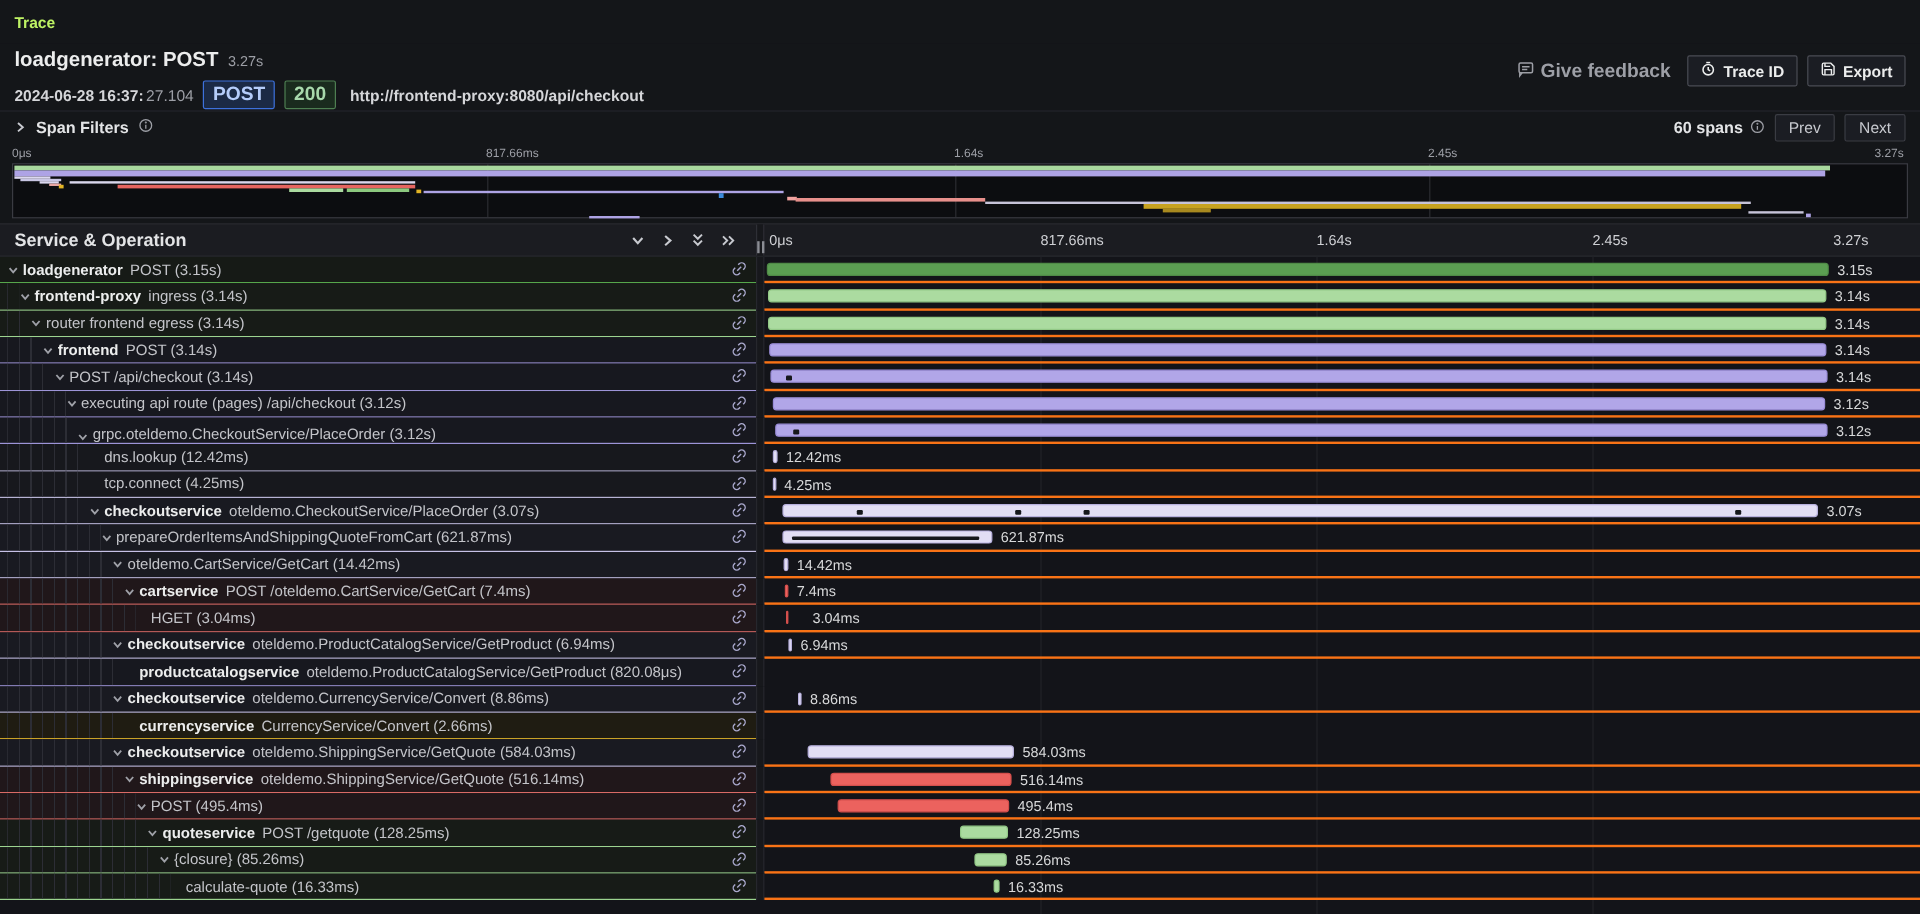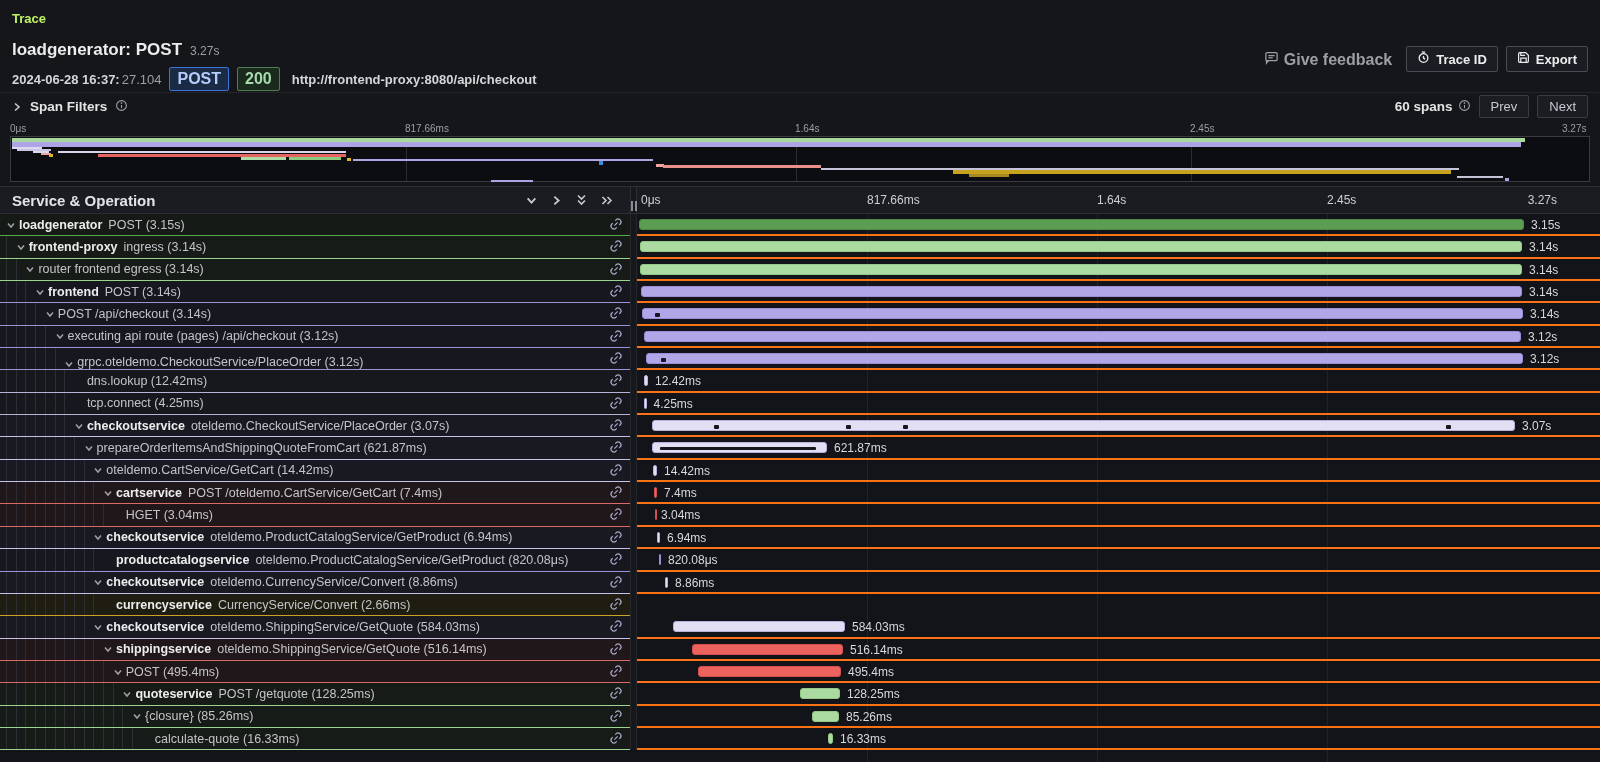--- a/index.html
+++ b/index.html
@@ -614,21 +614,21 @@
         <svg width="14" height="14" viewBox="0 0 24 24" fill="none" stroke="#a9a8cc" stroke-width="2">
             <path d="M15 7h2a5 5 0 010 10h-2"></path>
             <path d="M9 17H7A5 5 0 017 7h2"></path>
             <line x1="8" y1="12" x2="16" y2="12"></line>
           </svg>
       </span>
     </div>
     <div class="row-divider"></div>
     <div class="row-right">
       <div class="bar" style="left: 18px; width: 2px; background: rgb(236, 98, 94); border: 1px solid rgb(212, 79, 76);"></div>
-      <span class="bar-label" style="left: 24px;">3.04ms</span>
+      <span class="bar-label" style="left: 40px;">3.04ms</span>
     </div>
   </div>
 
   <div class="row">
     <div class="row-left" style="background: rgb(25, 26, 33); border-bottom: 1px solid rgb(198, 193, 230);">
       <span class="indent" style="width: 87.3px;"></span>
       <span class="chev">
         <svg width="10" height="10" viewBox="0 0 10 10" fill="none" stroke="#9fa1a8" stroke-width="1.5">
             <polyline points="2,3.5 5,7 8,3.5"></polyline>
           </svg>
@@ -662,24 +662,20 @@
       <span class="op">oteldemo.ProductCatalogService/GetProduct (820.08μs)</span>
       <span class="linkicon" style="transform:rotate(-45deg)">
         <svg width="14" height="14" viewBox="0 0 24 24" fill="none" stroke="#a9a8cc" stroke-width="2">
             <path d="M15 7h2a5 5 0 010 10h-2"></path>
             <path d="M9 17H7A5 5 0 017 7h2"></path>
             <line x1="8" y1="12" x2="16" y2="12"></line>
           </svg>
       </span>
     </div>
     <div class="row-divider"></div>
-    <div class="row-right">
-      <div class="bar" style="left: 22px; width: 2px; background: rgb(177, 166, 232); border: 1px solid rgb(154, 141, 216);"></div>
-      <span class="bar-label" style="left: 31px;">820.08μs</span>
-    </div>
   </div>
 
   <div class="row">
     <div class="row-left" style="background: rgb(25, 26, 33); border-bottom: 1px solid rgb(198, 193, 230);">
       <span class="indent" style="width: 87.3px;"></span>
       <span class="chev">
         <svg width="10" height="10" viewBox="0 0 10 10" fill="none" stroke="#9fa1a8" stroke-width="1.5">
             <polyline points="2,3.5 5,7 8,3.5"></polyline>
           </svg>
       </span>

